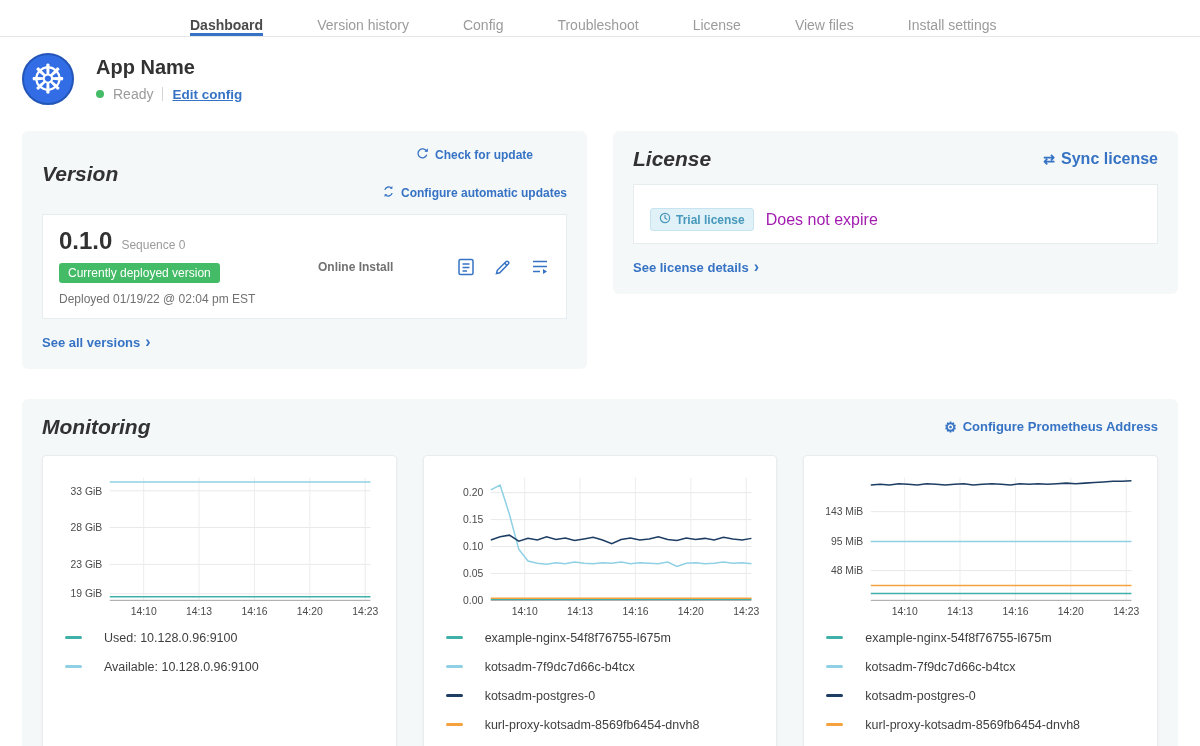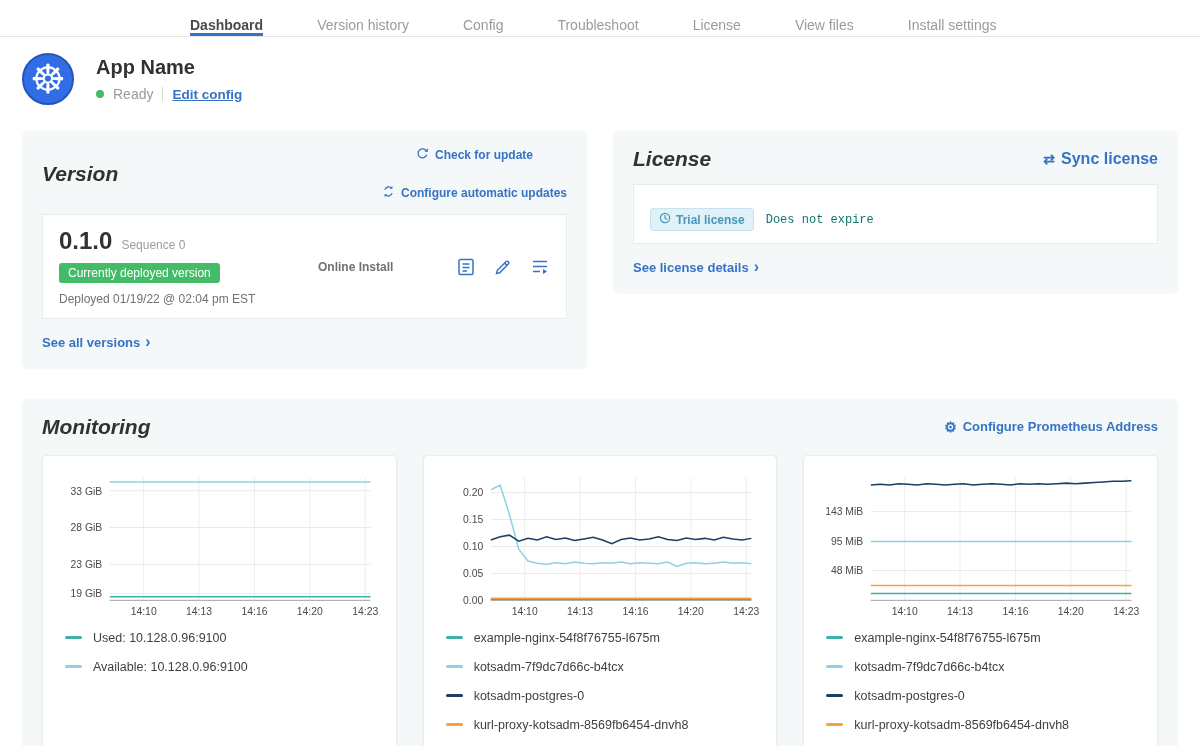--- a/index.html
+++ b/index.html
@@ -67,34 +67,34 @@
 
   .license-name-row { display:flex; align-items:center; gap:12px; }
   .license-name { font-size:17px; font-weight:bold; color:#323232; }
   .channel { font-size:12px; color:var(--channel,#8cb9d2); font-weight:bold; }
   .license-meta-row { display:flex; align-items:center; gap:12px; margin-top:11px; }
   .badge-trial {
     display:inline-flex; align-items:center; gap:5px;
     background:var(--trialbg,#e0f1f8); color:var(--trialtext,#4798ba);
     border:1px solid #c6e3ef; font-size:12px; font-weight:bold; padding:3px 8px; border-radius:3px;
   }
-  .expiry { font-size:12px; color:#0f766e;font-family:Liberation Mono, monospace; }
+  .expiry { font-size:16px; color:#a21caf; }
   .license-inner { display:block; }
 
   
   .monitoring { margin-top:30px; margin-bottom:12px; }
   .charts-row { display:flex; gap:26px; margin-top:16px; align-items:stretch; }
   .chart-card {
     flex:1; background:#fff; border:1px solid #e9edf0; border-radius:4px;
     box-shadow:0 1px 3px rgba(0,0,0,.05);
     padding:14px 12px 16px; display:flex; flex-direction:column;
   }
   .plot svg { width:100%; height:auto; display:block; }
   .legend { margin:12px 0 8px 10px; display:flex; flex-direction:column; gap:15px; }
-  .legend-item { display:flex; align-items:center; gap:11px; font-size:12.5px; color:#3f3f3f; }
+  .legend-item { display:flex; align-items:center; gap:22px; font-size:12.5px; color:#3f3f3f; }
   .swatch { width:17px; height:3px; border-radius:2px; flex:none; }
   .chart-title { margin-top:auto; text-align:center; font-size:14px; font-weight:bold; color:#323232; padding-top:14px; }
 
   .gear { font-size:14px; line-height:1; }
   .sync-glyph { font-size:14px; line-height:1; font-weight:bold; }
 </style>
 </head>
 <body>
 
 <nav class="nav">

